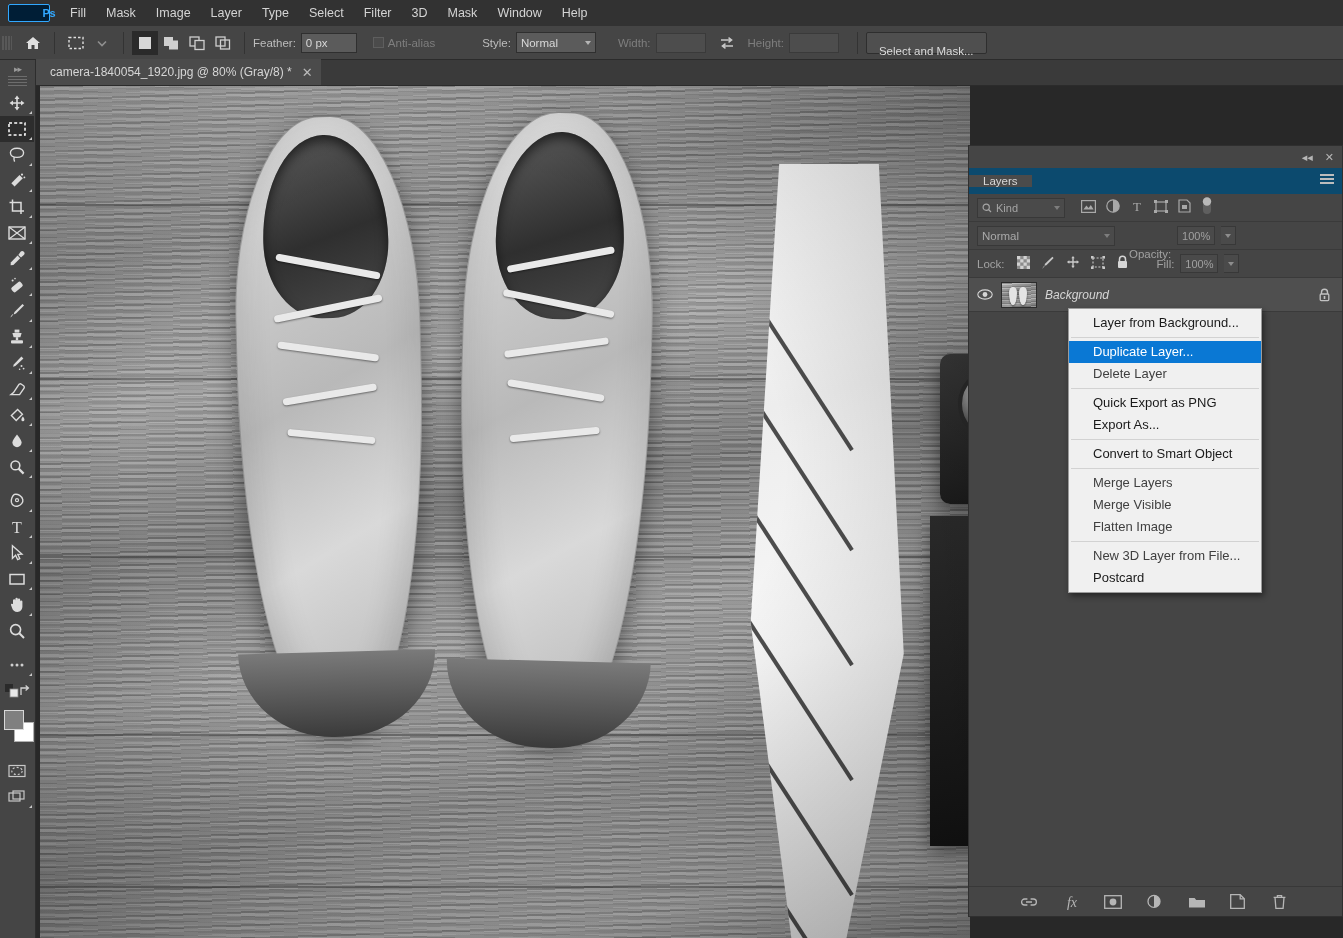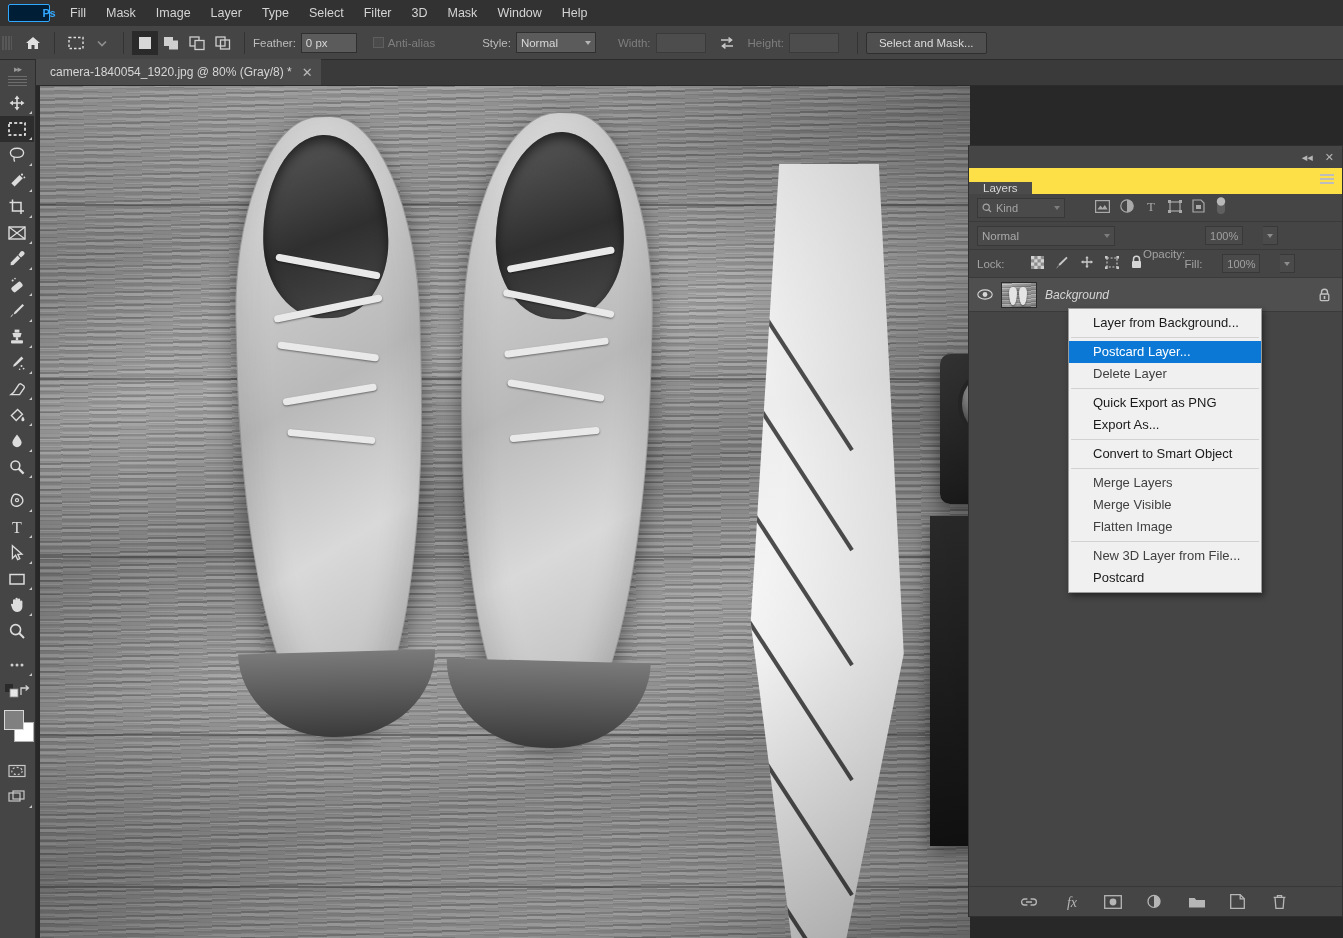--- a/index.html
+++ b/index.html
@@ -63,21 +63,21 @@
     display: flex; align-items: center; justify-content: space-between;
   }
   .caret { width: 0; height: 0; border-left: 3.5px solid transparent;
            border-right: 3.5px solid transparent; border-top: 4px solid #b5b5b5; }
   .seg-btn {
     width: 26px; height: 24px; display: flex; align-items: center; justify-content: center;
   }
   .seg-btn.active { background: #2a2a2a; }
   .ob-button {
     background: #4f4f4f; border: 1px solid #2e2e2e; color: #dcdcdc;
-    height: 22px; padding: 0 12px; font-size: 11.5px; line-height: 20px;
+    height: 22px; padding: 8px 12px; font-size: 11.5px; line-height: 20px;
     border-radius: 2px;
   }
   .checkbox-sq {
     width: 11px; height: 11px; border: 1px solid #5e5e5e; background: #4b4b4b;
     display: inline-block; margin-right: 4px; vertical-align: -1px;
   }
 
   
   .tabbar {
     position: absolute; left: 36px; top: 60px; right: 0; height: 26px;
@@ -203,31 +203,31 @@
   
   .panel {
     position: absolute; left: 968px; top: 145px; width: 375px; height: 772px;
     background: #454545; border: 1px solid #2f2f2f;
   }
   .panel-topbar {
     height: 22px; background: #454545; display: flex; align-items: center;
     justify-content: flex-end; padding-right: 8px; gap: 12px;
   }
   .panel-topbar span { color: #b6b6b6; font-size: 11px; cursor: default; }
-  .panel-tabs { height: 26px; background: #fde047; display: flex; align-items: flex-end; position: relative; }
+  .panel-tabs { height: 26px; background: #0c4a6e; display: flex; align-items: center; position: relative; }
   .panel-tab {
     background: #4b4b4b; color: #d8d8d8; font-size: 11.5px;
     display: flex; align-items: center; padding: 0 14px;
   }
   .panel-menu-btn {
     position: absolute; right: 8px; top: 6px; width: 14px; height: 12px;
     background: repeating-linear-gradient(to bottom,#bdbdbd 0 2px,transparent 2px 4px);
   }
   .panel-row {
-    height: 28px; display: flex; align-items: center; padding: 0 8px; gap: 20px;
+    height: 28px; display: flex; align-items: center; padding: 0 8px; gap: 6px;
     border-bottom: 1px solid #3a3a3a;
   }
   .filter-select {
     background: #4a4a4a; border: 1px solid #383838; height: 20px; width: 88px;
     display: flex; align-items: center; gap: 4px; padding: 0 4px;
     color: #a5a5a5; font-size: 11px;
   }
   .filter-icons { display: flex; align-items: center; gap: 10px; margin-left: 10px; }
   .blend-select {
     background: #4a4a4a; border: 1px solid #383838; height: 20px; width: 138px;
@@ -829,21 +829,21 @@
         <svg width="15" height="16" viewBox="0 0 15 16">
             <path d="M1.6 3.4 H13.4 M5.4 3.4 V1.6 H9.6 V3.4 M3 3.4 L3.9 14.4 H11.1 L12 3.4" fill="none" stroke="#b6b6b6" stroke-width="1.3"></path>
           </svg>
       </span>
     </div>
   </div>
 
   <div class="ctxmenu" id="ctxmenu">
       <div class="ctx-item">Layer from Background...</div>
       <div class="ctx-sep"></div>
-      <div class="ctx-item selected">Postcard Layer...</div>
+      <div class="ctx-item selected">Duplicate Layer...</div>
       <div class="ctx-item disabled">Delete Layer</div>
       <div class="ctx-sep"></div>
       <div class="ctx-item">Quick Export as PNG</div>
       <div class="ctx-item">Export As...</div>
       <div class="ctx-sep"></div>
       <div class="ctx-item">Convert to Smart Object</div>
       <div class="ctx-sep"></div>
       <div class="ctx-item disabled">Merge Layers</div>
       <div class="ctx-item disabled">Merge Visible</div>
       <div class="ctx-item disabled">Flatten Image</div>

